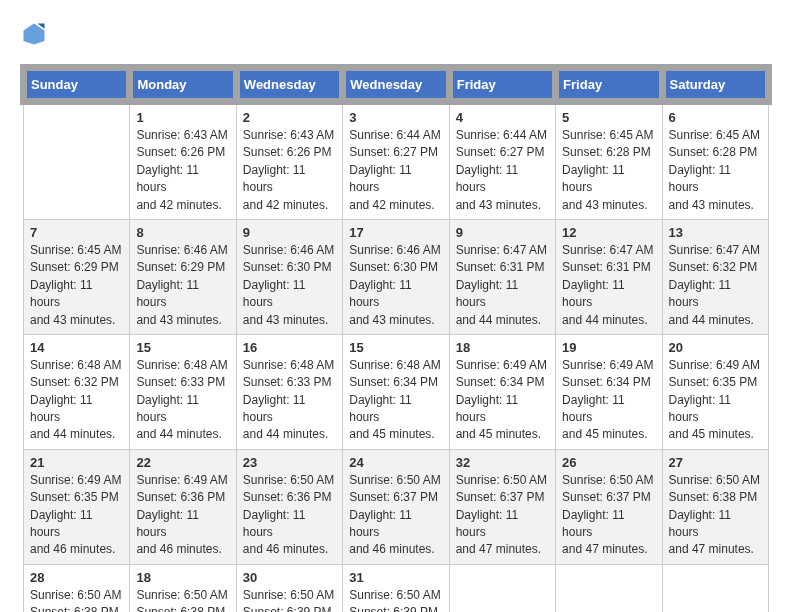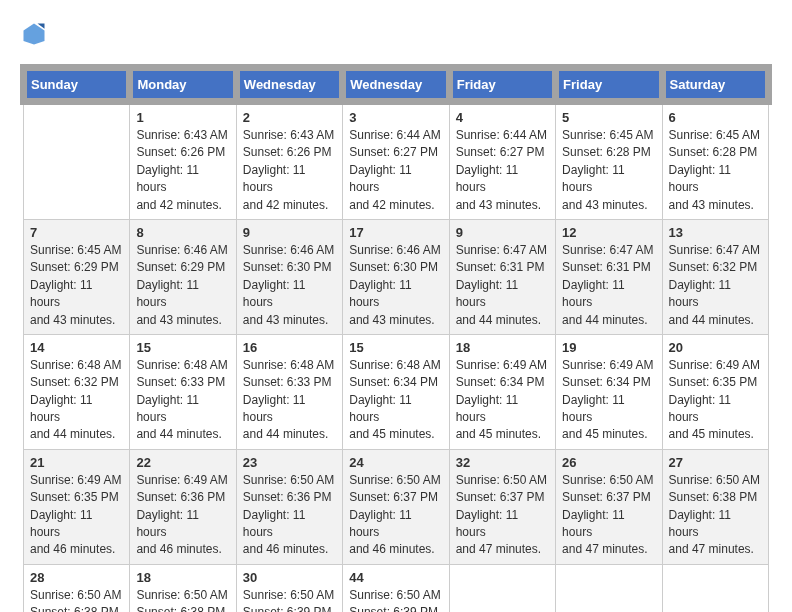--- a/index.html
+++ b/index.html
@@ -341,21 +341,21 @@
 and 48 minutes.</div>
         </td>
         <td>
           <span class="day-number">30</span>
           <div class="day-info" style="white-space: pre-line;">Sunrise: 6:50 AM
 Sunset: 6:39 PM
 Daylight: 11 hours
 and 48 minutes.</div>
         </td>
         <td>
-          <span class="day-number">44</span>
+          <span class="day-number">31</span>
           <div class="day-info" style="white-space: pre-line;">Sunrise: 6:50 AM
 Sunset: 6:39 PM
 Daylight: 11 hours
 and 48 minutes.</div>
         </td>
         <td class="empty-cell"></td>
         <td class="empty-cell"></td>
         <td class="empty-cell"></td>
       </tr>
     </tbody>

